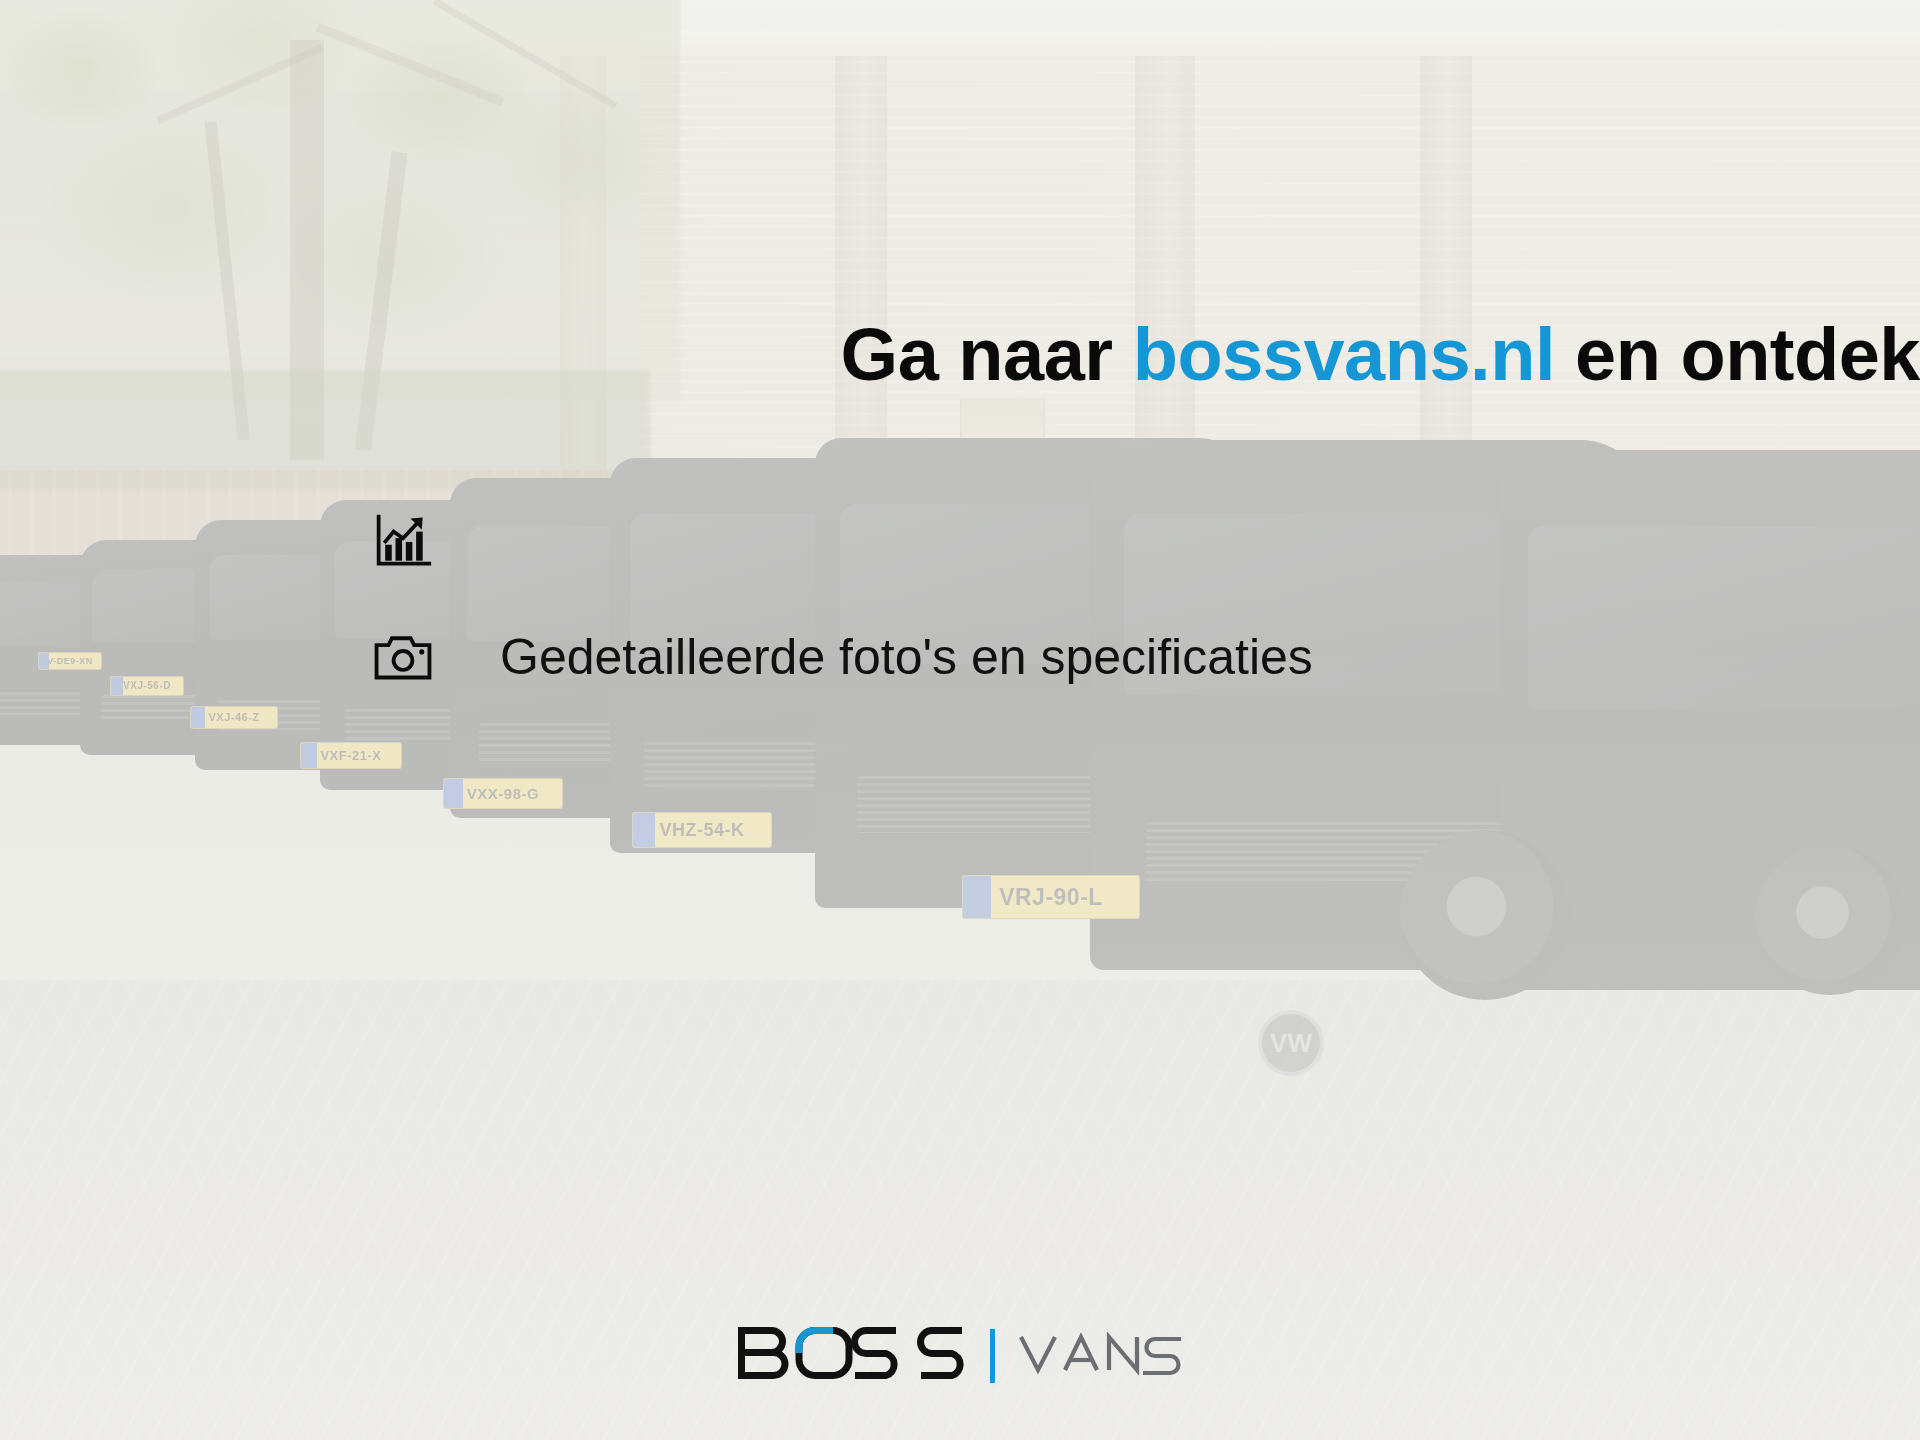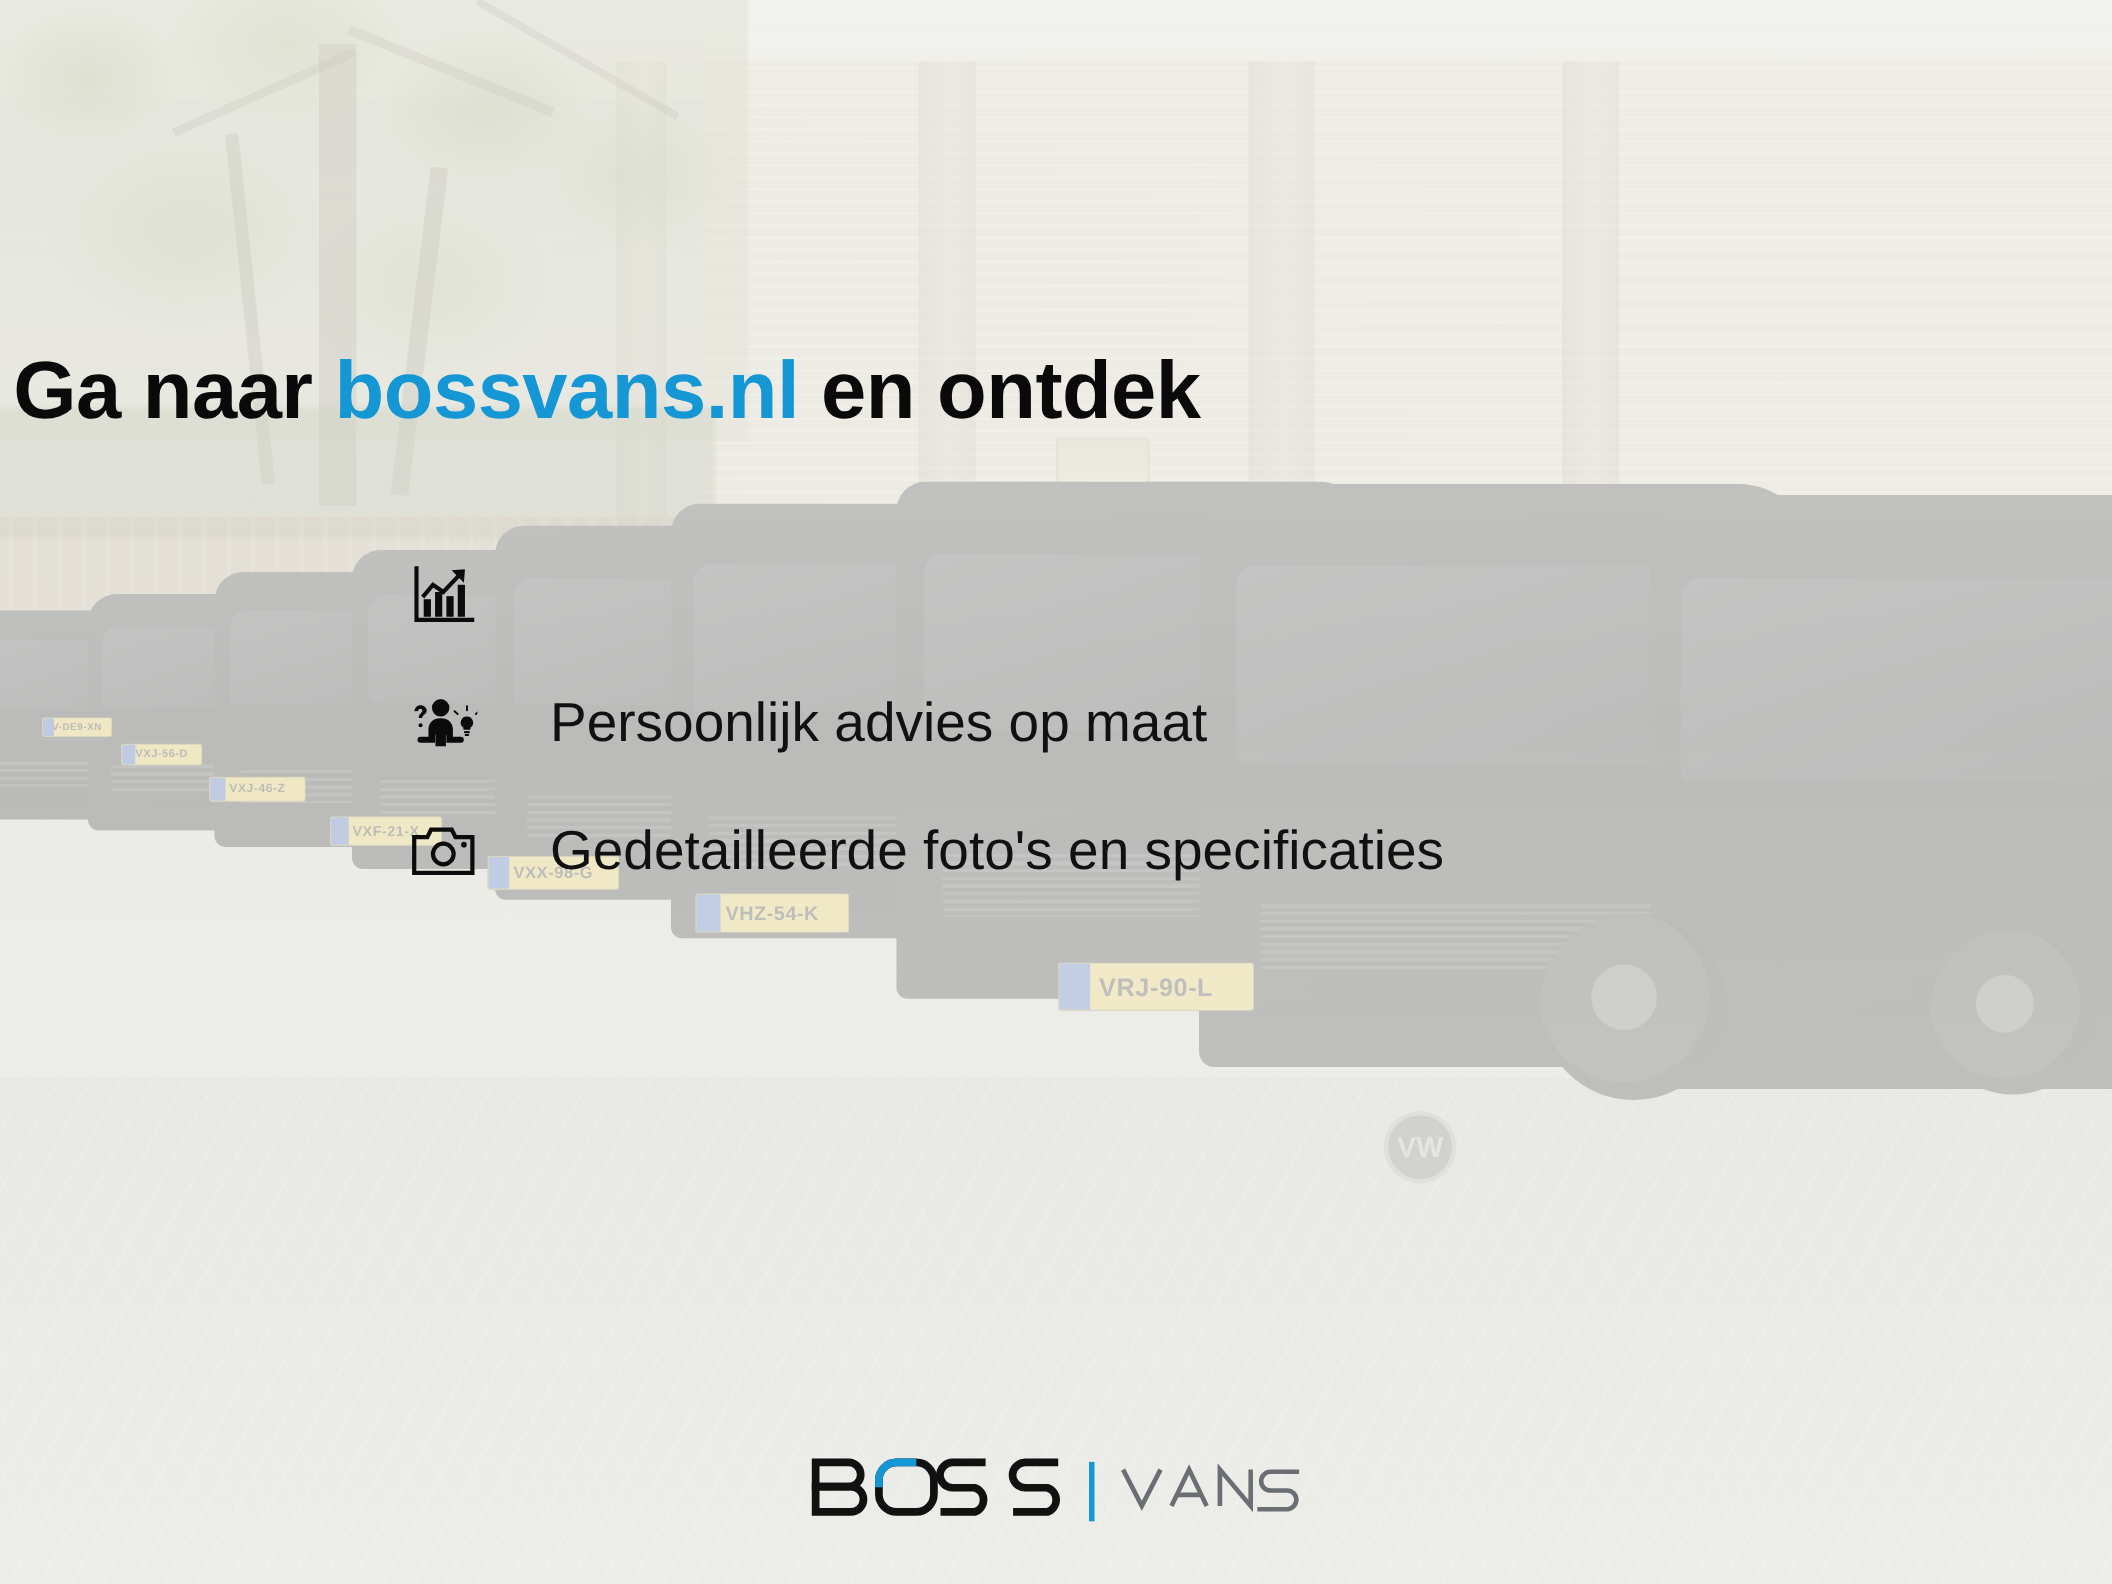--- a/index.html
+++ b/index.html
@@ -199,21 +199,21 @@
   }
 
   
   .content{
     position:absolute; inset:0;
     display:flex; flex-direction:column;
   }
 
   .headline{
     margin-top:318px;
-    text-align:left;
+    text-align:right;
     font-size:74px;
     font-weight:bold;
     color:#0a0a0a;
     letter-spacing:-.5px;
     line-height:1;
     white-space:nowrap;
     padding-left:12px;
   }
   .headline .accent{ color:#1597d6; }
 
@@ -359,43 +359,20 @@
               <rect x="46" y="22" width="7" height="31"></rect>
             </g>
             <g fill="none" stroke="#0b0b0b" stroke-width="4" stroke-linejoin="miter">
               <path d="M12 34 L22 22 L32 29 L50 10"></path>
             </g>
             <path d="M40 8 L53 7 L52 20 Z" fill="#0b0b0b"></path>
           </svg>
         </span>
       </div>
 
-      <div class="bullet">
-        <span class="icon">
-          <svg width="62" height="52" viewBox="0 0 78 58" aria-hidden="true">
-            <g fill="#0b0b0b">
-
-              <path d="M6 16c0-4 3-7 7-7s7 3 7 6c0 3-2 4-3.5 5.4-1.2 1.1-1.6 1.8-1.6 3.1h-4c0-2.6.8-4 2.4-5.4 1.1-1 1.7-1.6 1.7-2.8 0-1.3-1-2.3-2.3-2.3-1.4 0-2.4 1.1-2.4 2.5z"></path>
-              <circle cx="13" cy="32" r="2.3"></circle>
-
-              <circle cx="36" cy="12" r="10"></circle>
-
-              <path d="M36 24c-9 0-14 5.5-14 13v8h-9a3.5 3.5 0 0 0 0 7h16.5V45c0-2 .5-3 .5-3v14h12V42s.5 1 .5 3v7H59a3.5 3.5 0 0 0 0-7h-9v-8c0-7.5-5-13-14-13z"></path>
-
-              <path d="M66 22a7 7 0 0 0-4 12.8V37h8v-2.2A7 7 0 0 0 66 22z"></path>
-              <rect x="62.6" y="38.6" width="6.8" height="2.4" rx="1.2"></rect>
-              <rect x="63.4" y="42" width="5.2" height="2.2" rx="1.1"></rect>
-              <rect x="65" y="9" width="2.2" height="7" rx="1.1"></rect>
-              <rect x="52.5" y="14" width="2.2" height="7" rx="1.1" transform="rotate(-48 53.6 17.5)"></rect>
-              <rect x="77" y="14" width="2.2" height="7" rx="1.1" transform="rotate(48 78.1 17.5)"></rect>
-            </g>
-          </svg>
-        </span>
-        <span class="label">Persoonlijk advies op maat</span>
-      </div>
 
       <div class="bullet">
         <span class="icon">
           <svg width="58" height="50" viewBox="0 0 68 58" aria-hidden="true">
             <g fill="none" stroke="#0b0b0b" stroke-width="4.5">
               <path d="M3 15h14l4-8h22l4 8h18v38H3z"></path>
               <circle cx="34" cy="33" r="11"></circle>
             </g>
             <circle cx="56" cy="23" r="3" fill="#0b0b0b"></circle>
           </svg>

